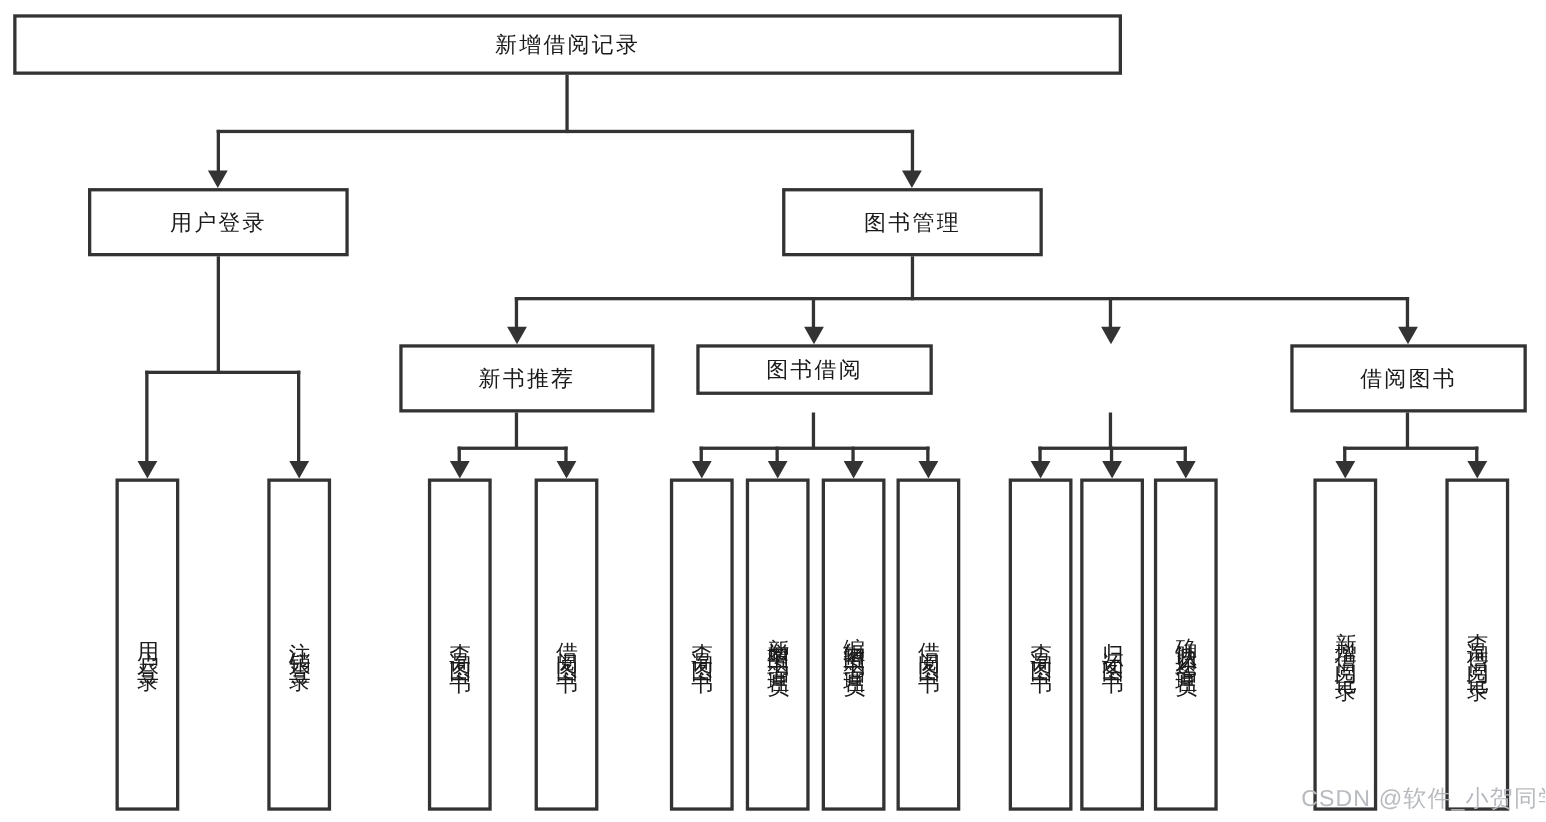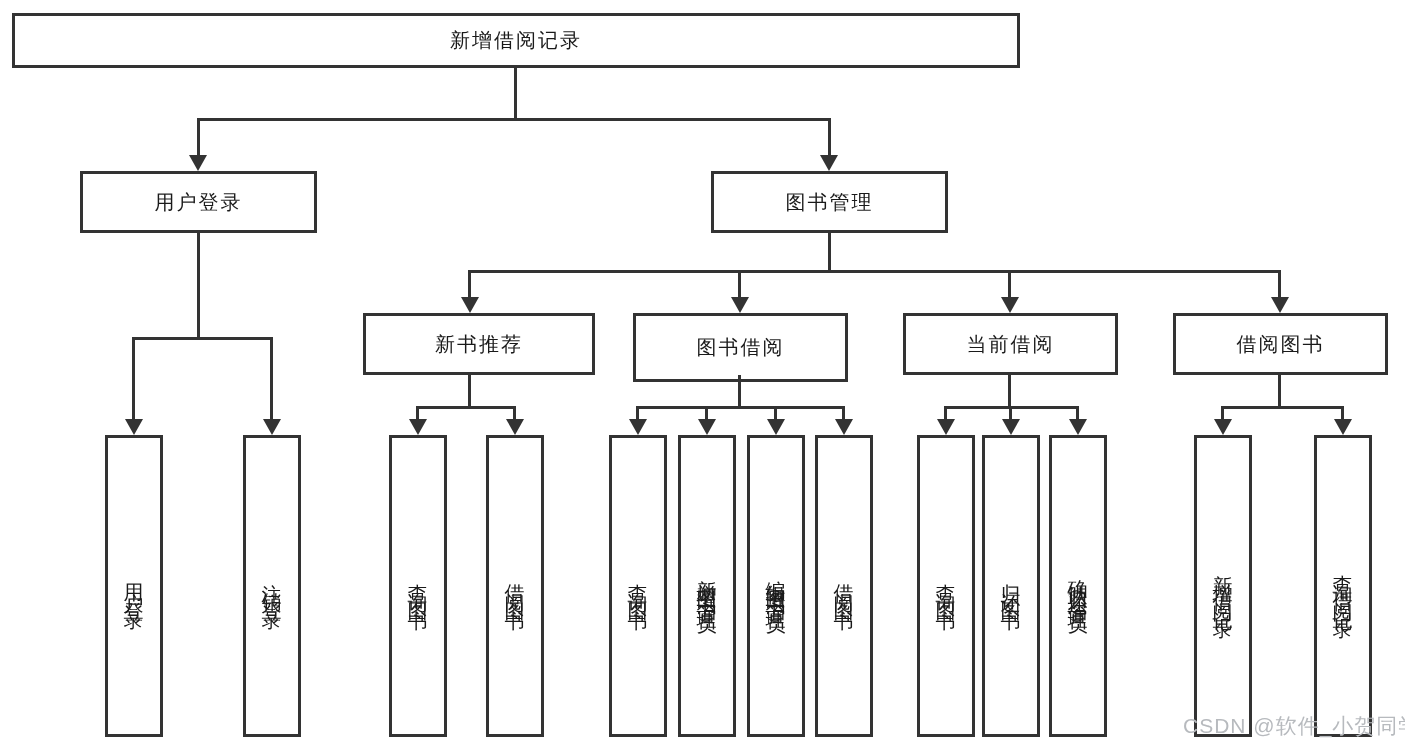--- a/index.html
+++ b/index.html
@@ -101,25 +101,22 @@
   <div class="vline" style="left:738px; top:270px; height:28px;"></div>
   <div class="arr" style="left:731px; top:297px;"></div>
   <div class="vline" style="left:1008px; top:270px; height:28px;"></div>
   <div class="arr" style="left:1001px; top:297px;"></div>
   <div class="vline" style="left:1278px; top:270px; height:28px;"></div>
   <div class="arr" style="left:1271px; top:297px;"></div>
 
   <div class="box" style="left:363px; top:313px; width:232px; height:62px;">
     <span>新书推荐</span>
   </div>
-  <div class="box" style="left:633px; top:313px; width:215px; height:69px;">
+  <div class="box" style="left:633px; top:313px; width:215px; height:46px;">
     <span>图书借阅</span>
-  </div>
-  <div class="box" style="left:903px; top:313px; width:215px; height:62px;">
-    <span>当前借阅</span>
   </div>
   <div class="box" style="left:1173px; top:313px; width:215px; height:62px;">
     <span>借阅图书</span>
   </div>
 
   <div class="vline" style="left:468px; top:375px; height:33px;"></div>
   <div class="hline" style="left:416px; top:406px; width:100px;"></div>
   <div class="vline" style="left:416px; top:406px; height:16px;"></div>
   <div class="arr" style="left:409px; top:419px;"></div>
   <div class="vline" style="left:513px; top:406px; height:16px;"></div>

